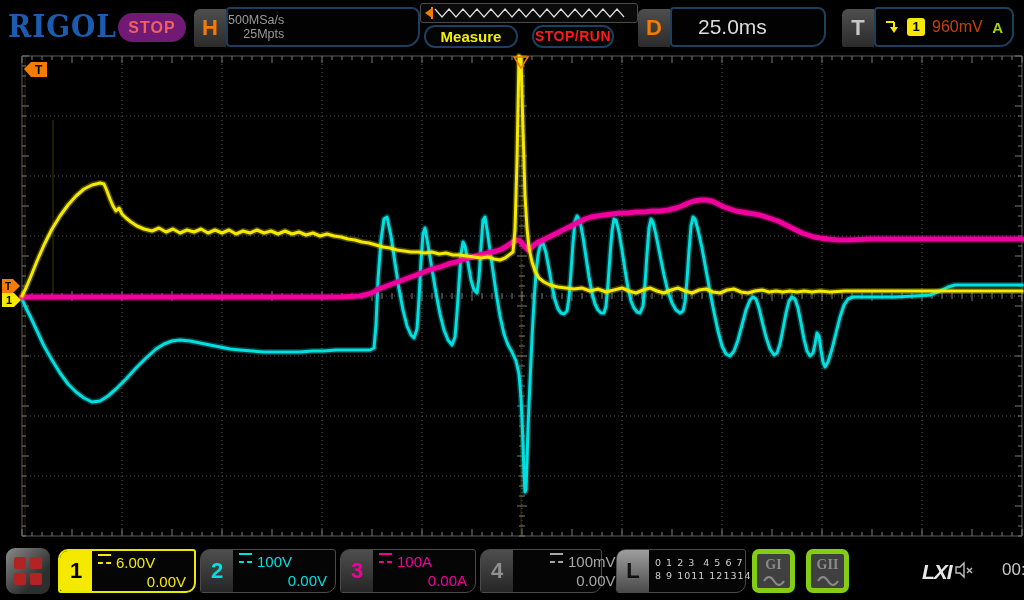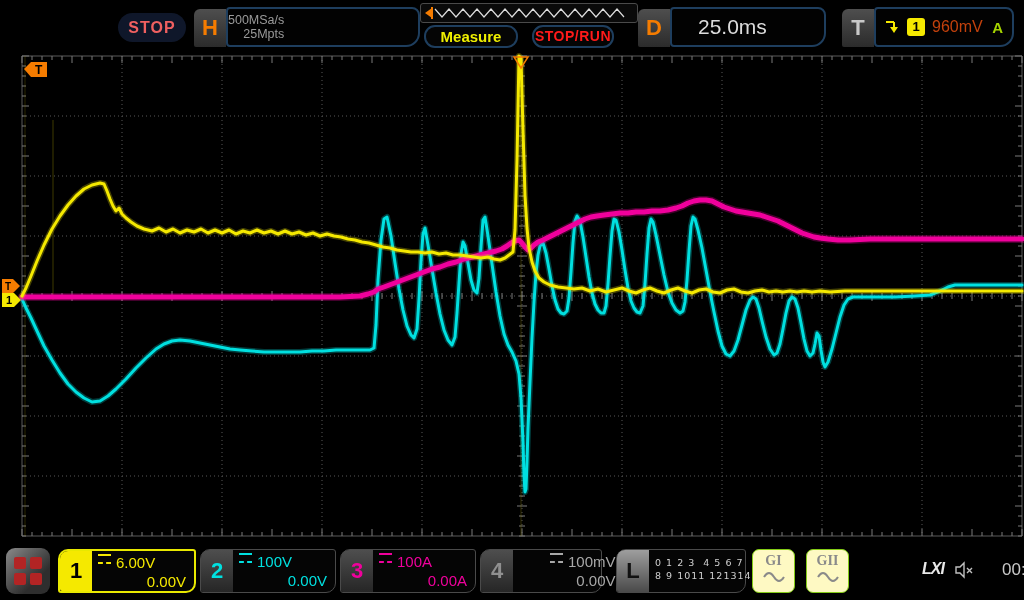--- a/index.html
+++ b/index.html
@@ -4,21 +4,21 @@
 <style>
   html,body{margin:0;padding:0;background:#000;}
   body{width:1024px;height:600px;position:relative;overflow:hidden;
        font-family:"Liberation Sans",sans-serif;-webkit-font-smoothing:antialiased;}
   .abs{position:absolute;}
 
   
   #topbar{position:absolute;left:0;top:0;width:1024px;height:50px;background:#000;z-index:3;}
   .logo{left:8px;top:8px;font-family:"DejaVu Serif","Liberation Serif",serif;
         font-weight:bold;font-size:31px;color:#1A5CB0;letter-spacing:1px;font-stretch:condensed;}
-  .stop-badge{left:118px;top:13px;width:68px;height:29px;background:#0f172a;border-radius:15px;
+  .stop-badge{left:118px;top:13px;width:68px;height:29px;background:#701a75;border-radius:15px;
         color:#F06060;font-weight:bold;font-size:16px;text-align:center;line-height:29px;letter-spacing:1px;}
   .tab{top:9px;width:32px;height:38px;background:linear-gradient(#4E4E4E,#2B2B2B);
        text-align:center;line-height:38px;font-size:22px;font-weight:bold;border-radius:6px 0 0 2px;}
   .tab.orange{color:#F57C00;}
   .tab.gray{color:#C8C8C8;}
   .valbox{top:7px;height:40px;background:#020202;border:2px solid #1E3E5E;
           border-radius:4px 8px 14px 4px;box-sizing:border-box;}
   #hbox{left:226px;width:194px;display:flex;align-items:center;}
   .timebase{color:#F0F0F0;font-size:21px;padding-left:16px;flex:1;}
   .rates{padding-right:8px;text-align:right;color:#9A9A9A;font-size:12.5px;line-height:14px;}
@@ -59,26 +59,26 @@
           border-bottom:2px dashed currentColor;}
   #ch1{left:58px;width:138px;} #ch1 .chbody{color:#F5E900;}
   #ch2{left:200px;width:136px;} #ch2 .chtab{color:#00E0E0;} #ch2 .chbody{color:#00E0E0;}
   #ch3{left:340px;width:136px;} #ch3 .chtab{color:#F0009C;} #ch3 .chbody{color:#F0009C;}
   #ch4{left:480px;width:122px;} #ch4 .chtab{color:#909090;} #ch4 .chbody{color:#A8A8A8;margin-left:31px;}
   #labox{left:616px;width:130px;}
   #labox .chtab{background:linear-gradient(#9E9E9E,#4A4A4A);color:#111;}
   .larow{font-family:"DejaVu Sans",sans-serif;font-size:9.5px;color:#D0D0D0;line-height:13px;
          letter-spacing:1px;white-space:pre;}
   #labox .chbody{padding-top:6px;}
-  .genbox{top:4px;width:43px;height:44px;background:#fef9c3;border:1px solid #84cc16;
+  .genbox{top:4px;width:43px;height:44px;background:#404040;border:5px solid #84cc16;
           border-radius:7px;box-sizing:border-box;text-align:center;}
   #gi{left:752px;} #gii{left:806px;}
   .genlabel{color:#8A8A8A;font-size:14px;font-weight:bold;font-family:"Liberation Serif",serif;
             margin-top:3px;}
-  .lxi{left:922px;top:15px;color:#E8E8E8;font-size:16px;font-weight:bold;font-style:italic;
+  .lxi{left:922px;top:15px;color:#E8E8E8;font-size:21px;font-weight:bold;font-style:italic;
        letter-spacing:-1px;}
   #muteicon{left:954px;top:16px;}
   .clock{left:1002px;top:15px;color:#C8C8C8;font-size:17px;}
 </style>
 </head>
 <body>
 
 <svg id="scope-svg" width="1024" height="600">
     <line x1="122" y1="56" x2="122" y2="536" stroke="#585858" stroke-width="1" stroke-dasharray="1,3"></line>
     <line x1="222" y1="56" x2="222" y2="536" stroke="#585858" stroke-width="1" stroke-dasharray="1,3"></line>
@@ -562,20 +562,21 @@
     <polygon points="514,57 528,57 521,68" fill="none" stroke="#F57C00" stroke-width="1.5"></polygon>
     <polygon points="24,69 31,62 47,62 47,77 31,77" fill="#F57C00"></polygon>
     <text x="35" y="74" fill="#000" font-size="12" font-weight="bold" font-family="Liberation Sans, sans-serif">T</text>
     <polygon points="2,279 13,279 20,286 13,293 2,293" fill="#F57C00"></polygon>
     <text x="5" y="290" fill="#000" font-size="10" font-weight="bold" font-family="Liberation Sans, sans-serif">T</text>
     <polygon points="2,293 14,293 21,300 14,307 2,307" fill="#F5E900"></polygon>
     <text x="6" y="304" fill="#000" font-size="11" font-weight="bold" font-family="Liberation Sans, sans-serif">1</text>
   </svg>
 
 <div id="topbar">
+  <div class="abs logo">RIGOL</div>
   <div class="abs stop-badge">STOP</div>
 
   <div class="abs tab orange" style="left:194px">H</div>
   <div class="abs valbox" id="hbox">
     <span class="rates">
       <div>500MSa/s</div>
       <div>25Mpts</div>
     </span>
   </div>
 

